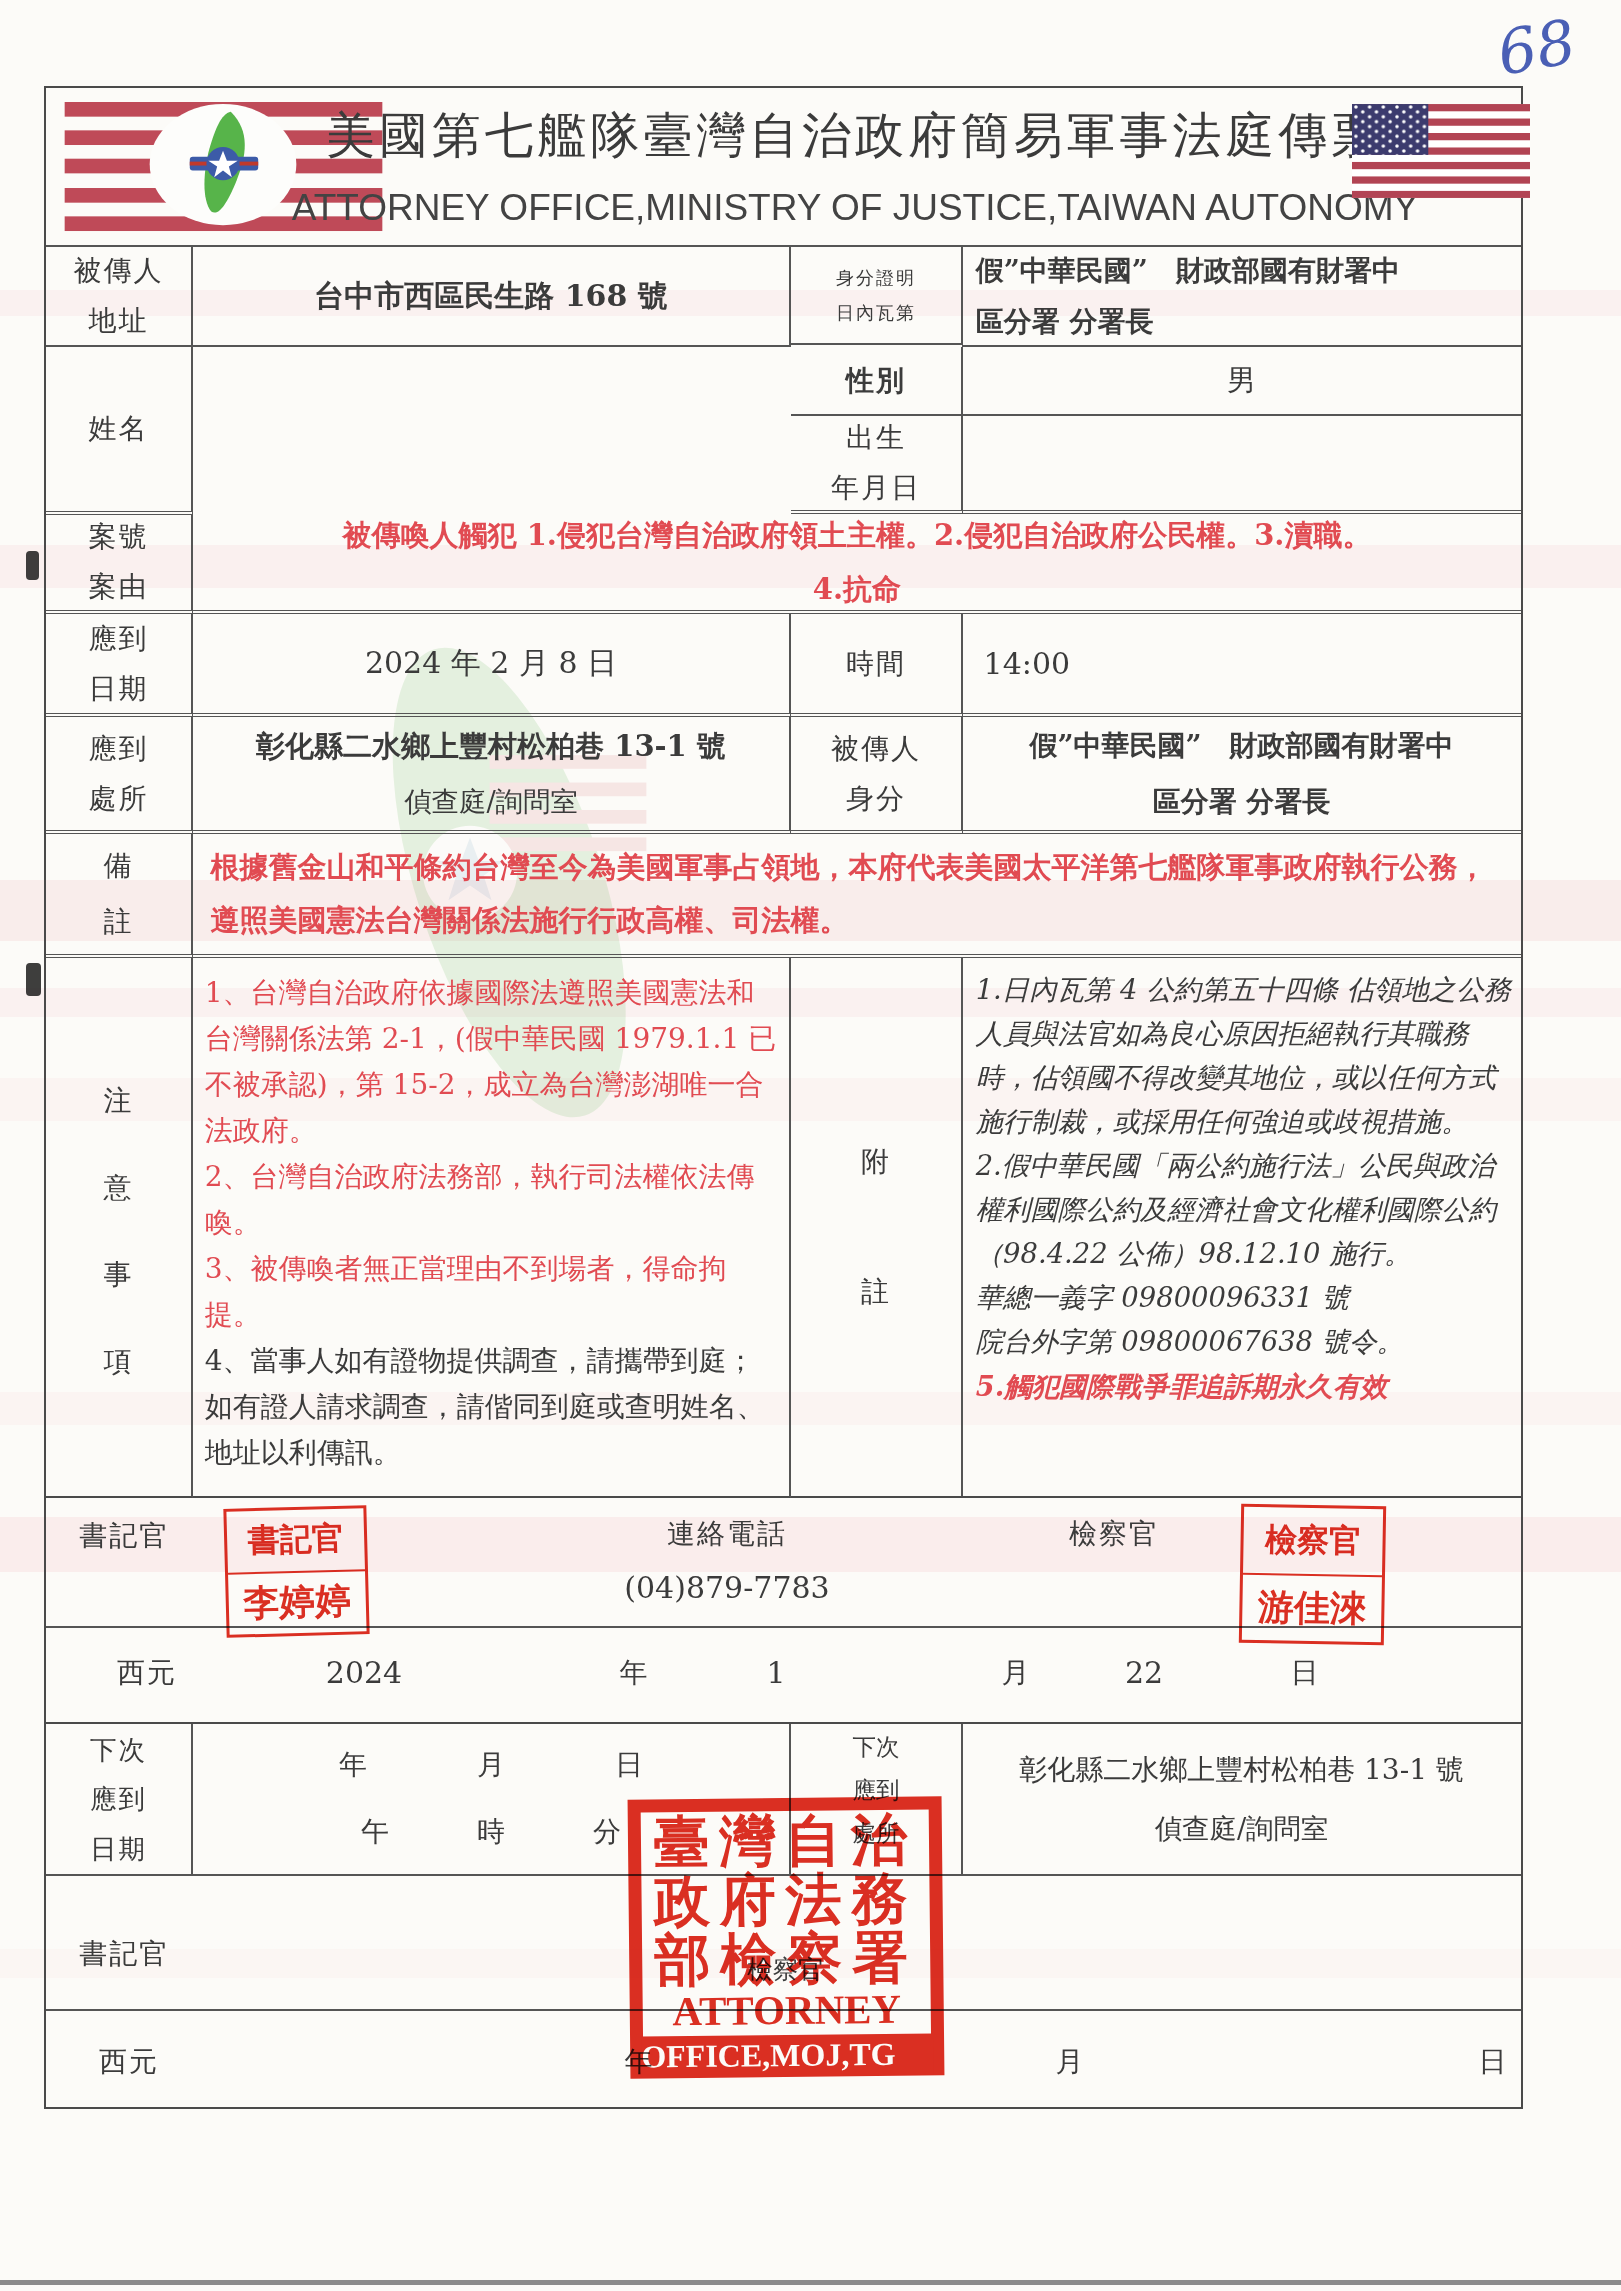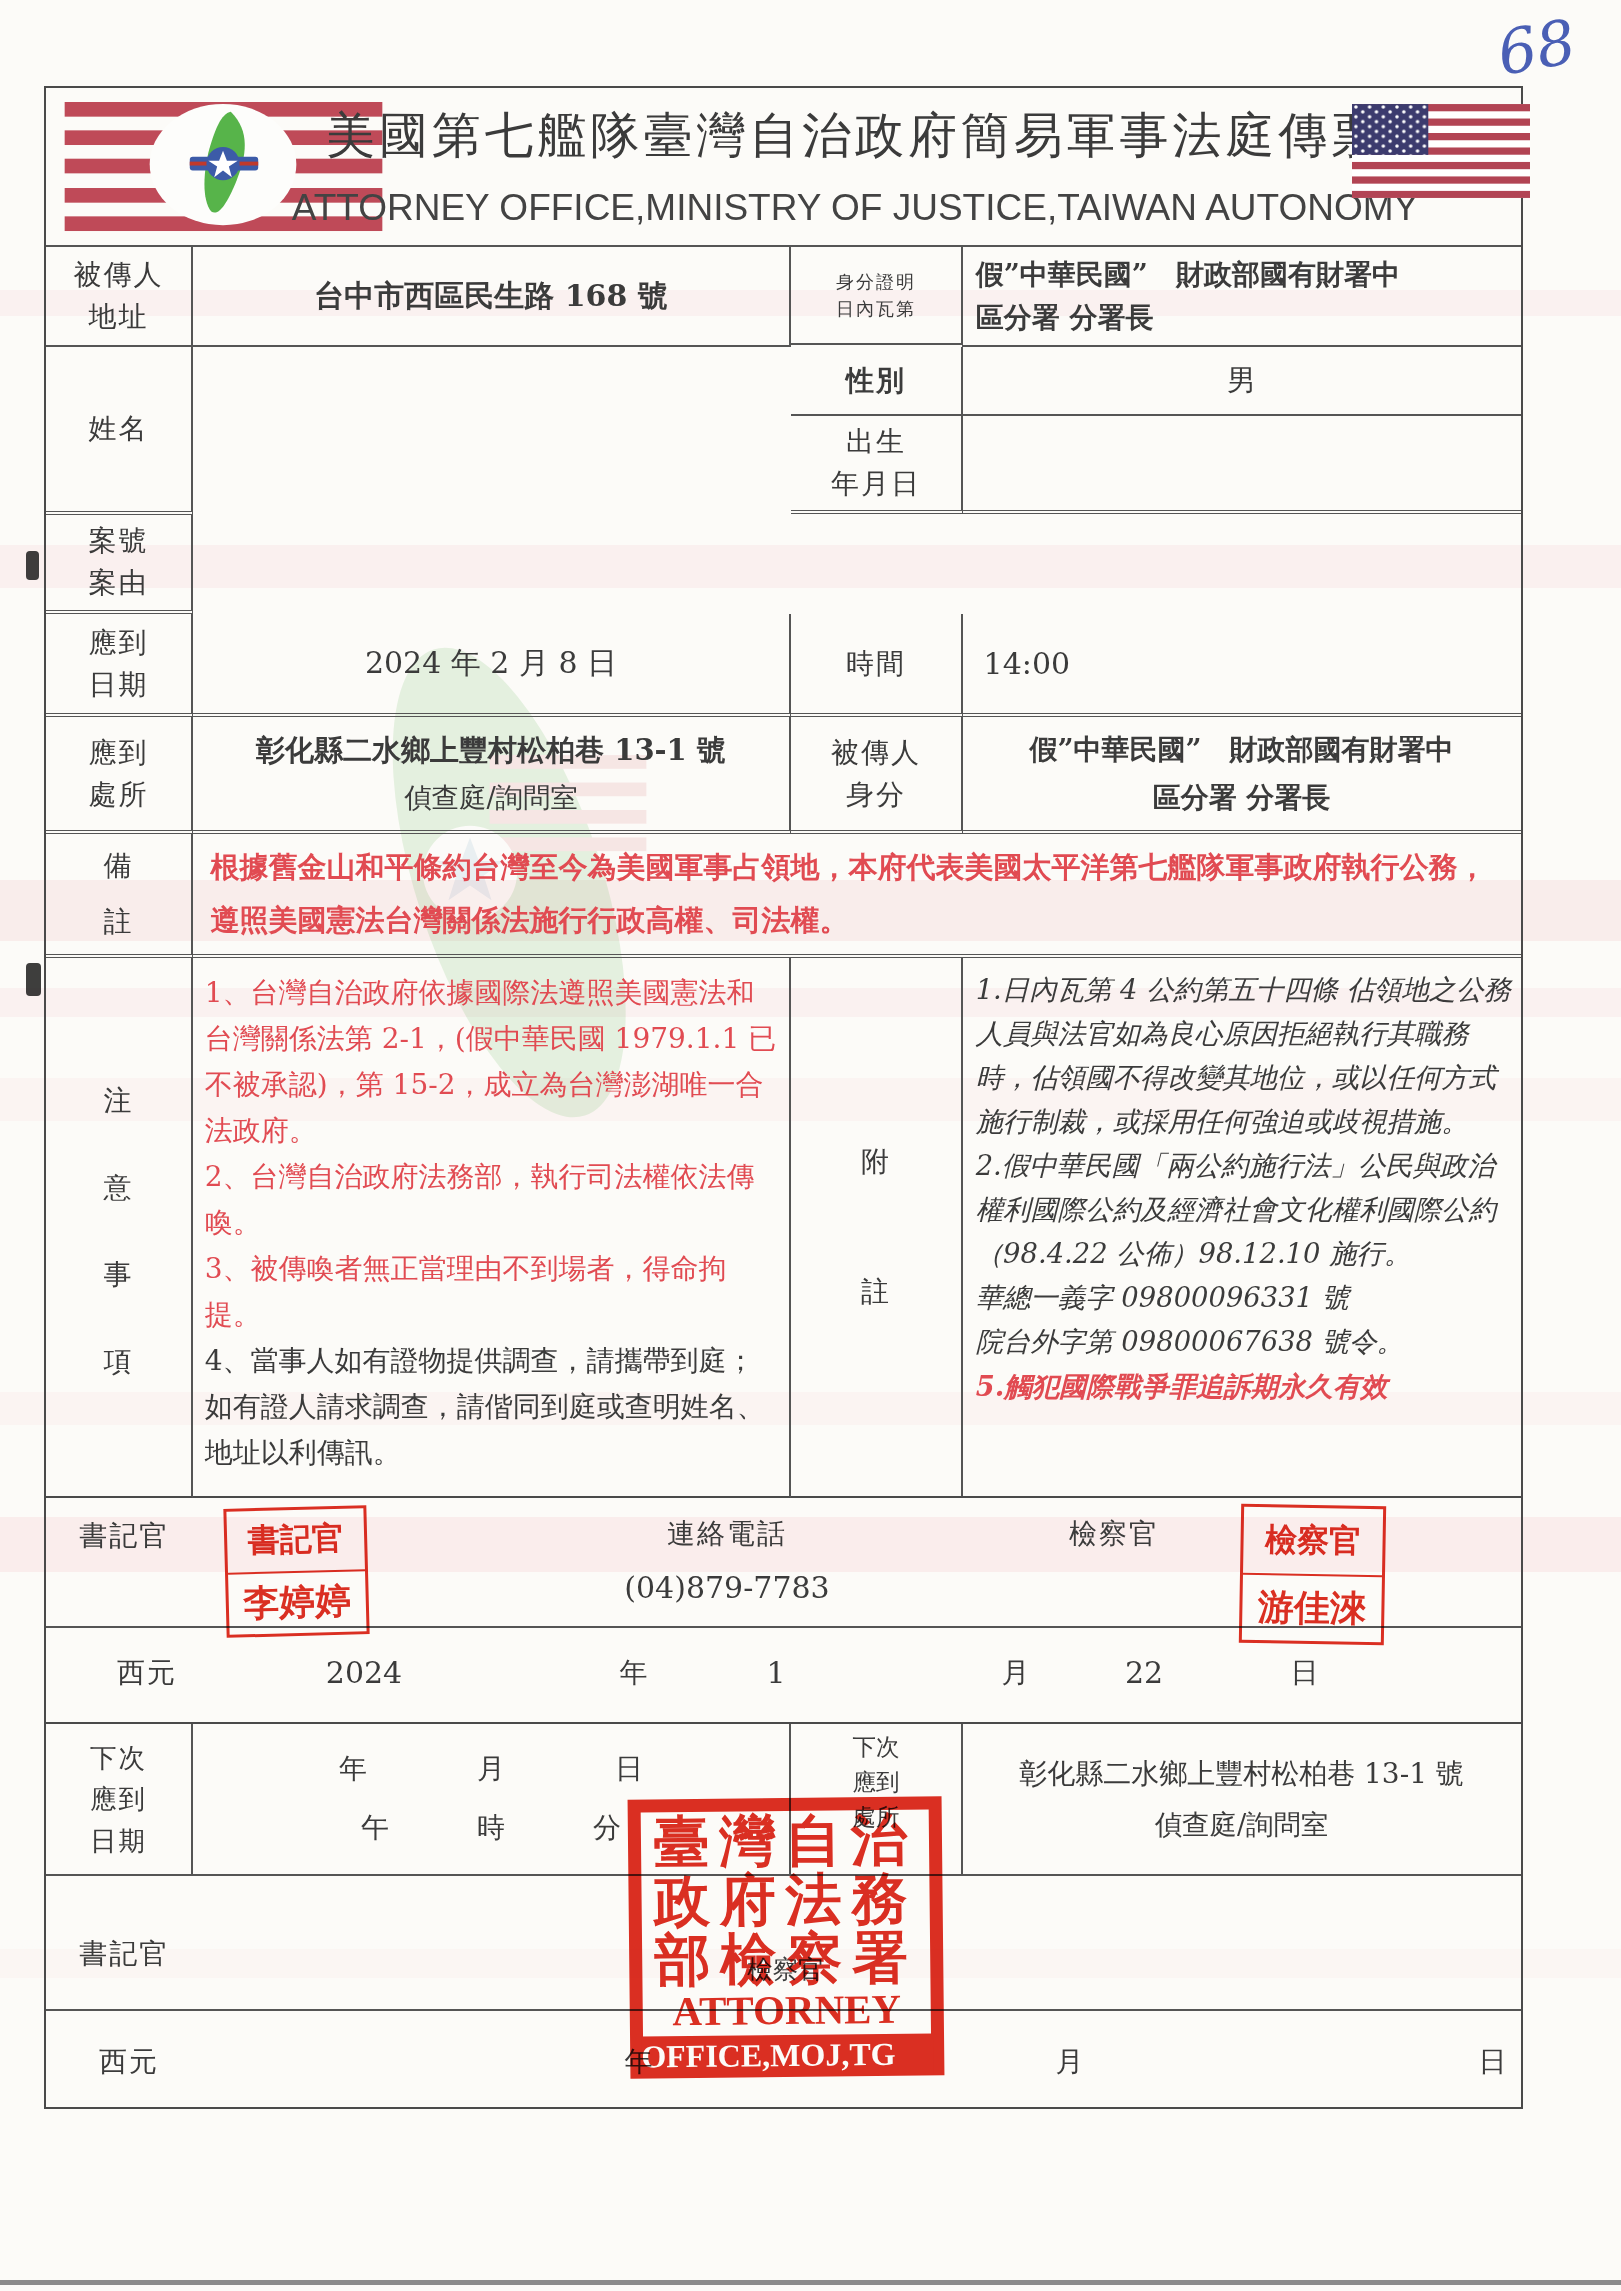--- a/index.html
+++ b/index.html
@@ -1,19 +1,19 @@
 <!DOCTYPE html>
 <html><head>
 <meta charset="utf-8">
 <style>
   html,body{margin:0;padding:0;background:#e8e8e8;}
   .page{position:relative;width:1621px;height:2292px;background:#fcfbf8;overflow:hidden;
         font-family:"DejaVu Serif","Liberation Serif",serif;color:#3b3b3b;}
   .cell{position:absolute;box-sizing:border-box;display:flex;align-items:center;justify-content:center;text-align:center;}
-  .stack{display:flex;flex-direction:column;align-items:center;line-height:1.5;}
+  .stack{display:flex;flex-direction:column;align-items:center;line-height:1.5;gap:8px;}
   .lbl{font-size:28px;letter-spacing:2px;}
   .val{font-size:30px;font-weight:bold;}
   .bR{border-right:2px solid #555;}
   .bB{border-bottom:2px solid #555;}
   .bBd{border-bottom:4.9px double #555;}
   .bB3{border-bottom:2.9px solid #4a4a4a;}
   .red{color:#e14b52;}
   .tbl{position:absolute;left:44px;top:86px;width:1475px;height:2019px;border:2.9px solid #4a4a4a;background:transparent;}
   .notes p{margin:0 0 0 0;font-size:28px;line-height:46px;text-align:left;}
   .appx p{margin:0;font-size:27.4px;line-height:44px;text-align:left;}
@@ -139,20 +139,26 @@
         </div>
     </div>
     <div class="cell bBd" style="left:916px;top:327px;width:559px;height:99px;"></div>
 
     <div class="cell lbl bR bBd" style="left:0;top:426px;width:147px;height:100px;">
       <div class="stack">
           <span>案號</span>
           <span>案由</span>
         </div>
     </div>
+    <div class="cell bBd red" style="left:147px;top:426px;width:1328px;height:100px;font-weight:bold;font-size:29px;">
+      <div class="stack" style="line-height:1.6;">
+        <span>被傳喚人觸犯 1.侵犯台灣自治政府領土主權。2.侵犯自治政府公民權。3.瀆職。</span>
+        <span>4.抗命</span>
+      </div>
+    </div>
 
     <div class="cell lbl bR bBd" style="left:0;top:526px;width:147px;height:103px;">
       <div class="stack">
           <span>應到</span>
           <span>日期</span>
         </div>
     </div>
     <div class="cell bR bBd" style="left:147px;top:526px;width:598px;height:103px;font-size:30px;">2024 年 2 月 8 日</div>
     <div class="cell lbl bR bBd" style="left:745px;top:526px;width:172px;height:103px;">時間</div>
     <div class="cell bBd" style="left:916px;top:526px;width:559px;height:103px;font-size:30px;justify-content:flex-start;padding-left:21.6px;">14:00</div>

